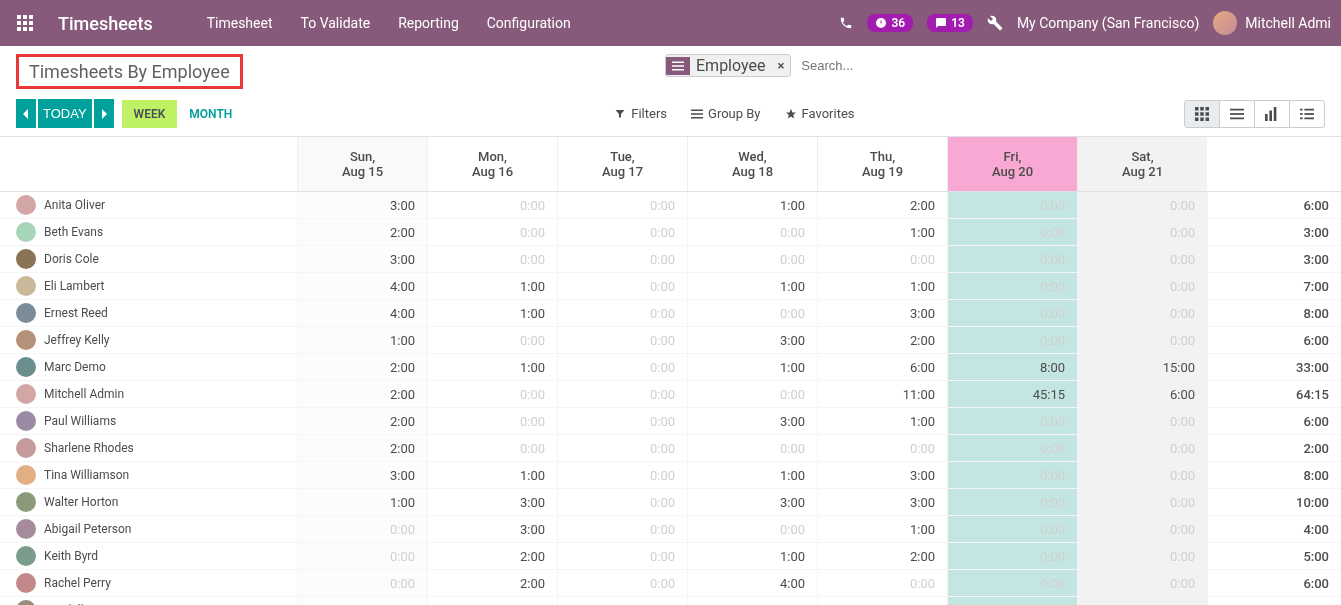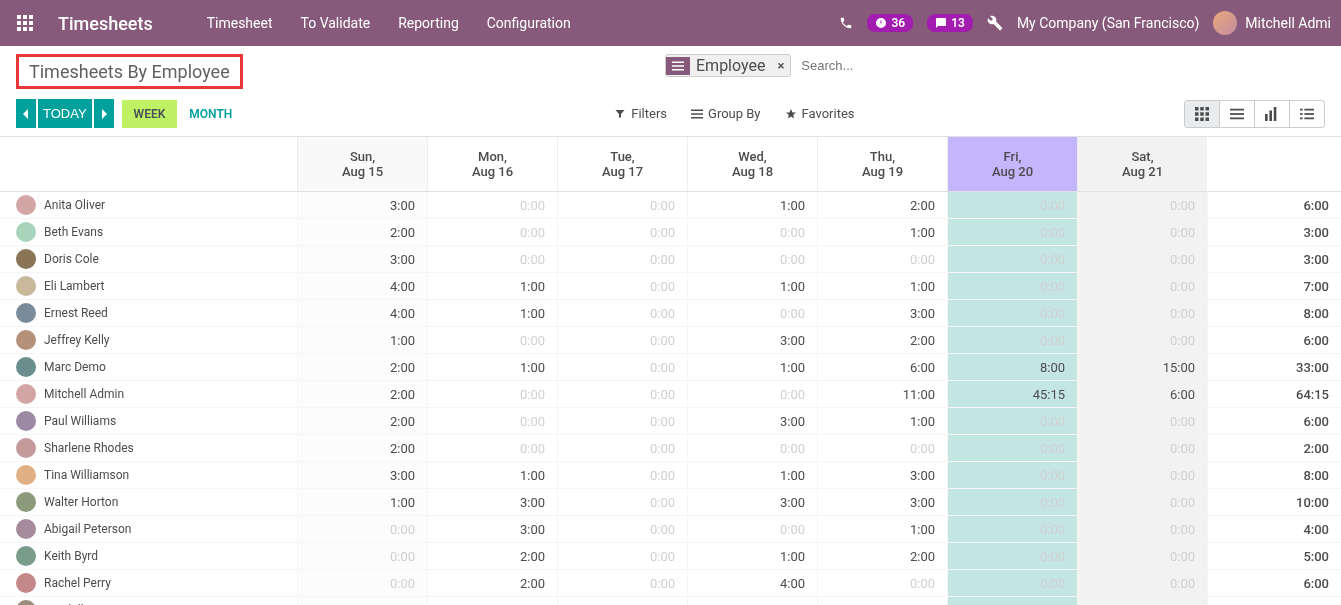--- a/index.html
+++ b/index.html
@@ -39,21 +39,21 @@
 .view-switcher{margin-left:auto;display:flex;gap:0;border:1px solid #ccc;border-radius:3px;overflow:hidden}
 .view-btn{padding:6px 10px;cursor:pointer;border-right:1px solid #ccc;display:flex;align-items:center}
 .view-btn:last-child{border-right:none}
 .view-active{background:#e9ecef}
 .grid{border-top:1px solid #dee2e6}
 .grid-header{display:flex;background:#fff;border-bottom:1px solid #dee2e6}
 .grid-header .col{padding:12px 8px;text-align:center;font-weight:500;color:#4c4c4c;font-size:13px}
 .col-name{width:297px;flex-shrink:0}
 .col-day{width:130px;flex-shrink:0;border-left:1px solid #eee}
 .col-hours{flex:1;border-left:1px solid #eee}
-.col-fri{background:#c4b5fd}
+.col-fri{background:#f9a8d4}
 .col-sat{background:#f2f2f2}
 .col-sun{background:#f9f9f9}
 .grid-body{}
 .grid-row{display:flex;border-bottom:1px solid #f5f5f5;height:27px;align-items:center}
 .cell-name{width:297px;flex-shrink:0;display:flex;align-items:center;gap:8px;padding-left:16px;color:#4c4c4c;font-size:12px}
 .emp-avatar{width:20px;height:20px;border-radius:50%;flex-shrink:0}
 .cell-val{width:130px;flex-shrink:0;text-align:right;padding-right:12px;border-left:1px solid #f5f5f5;font-size:13px;height:100%;display:flex;align-items:center;justify-content:flex-end}
 .cell-hours{flex:1;text-align:right;padding-right:12px;border-left:1px solid #f5f5f5;font-weight:500;font-size:13px;height:100%;display:flex;align-items:center;justify-content:flex-end}
 .zero{color:#d0d0d0}
 .bg-fri{background:#c4e6e2}

